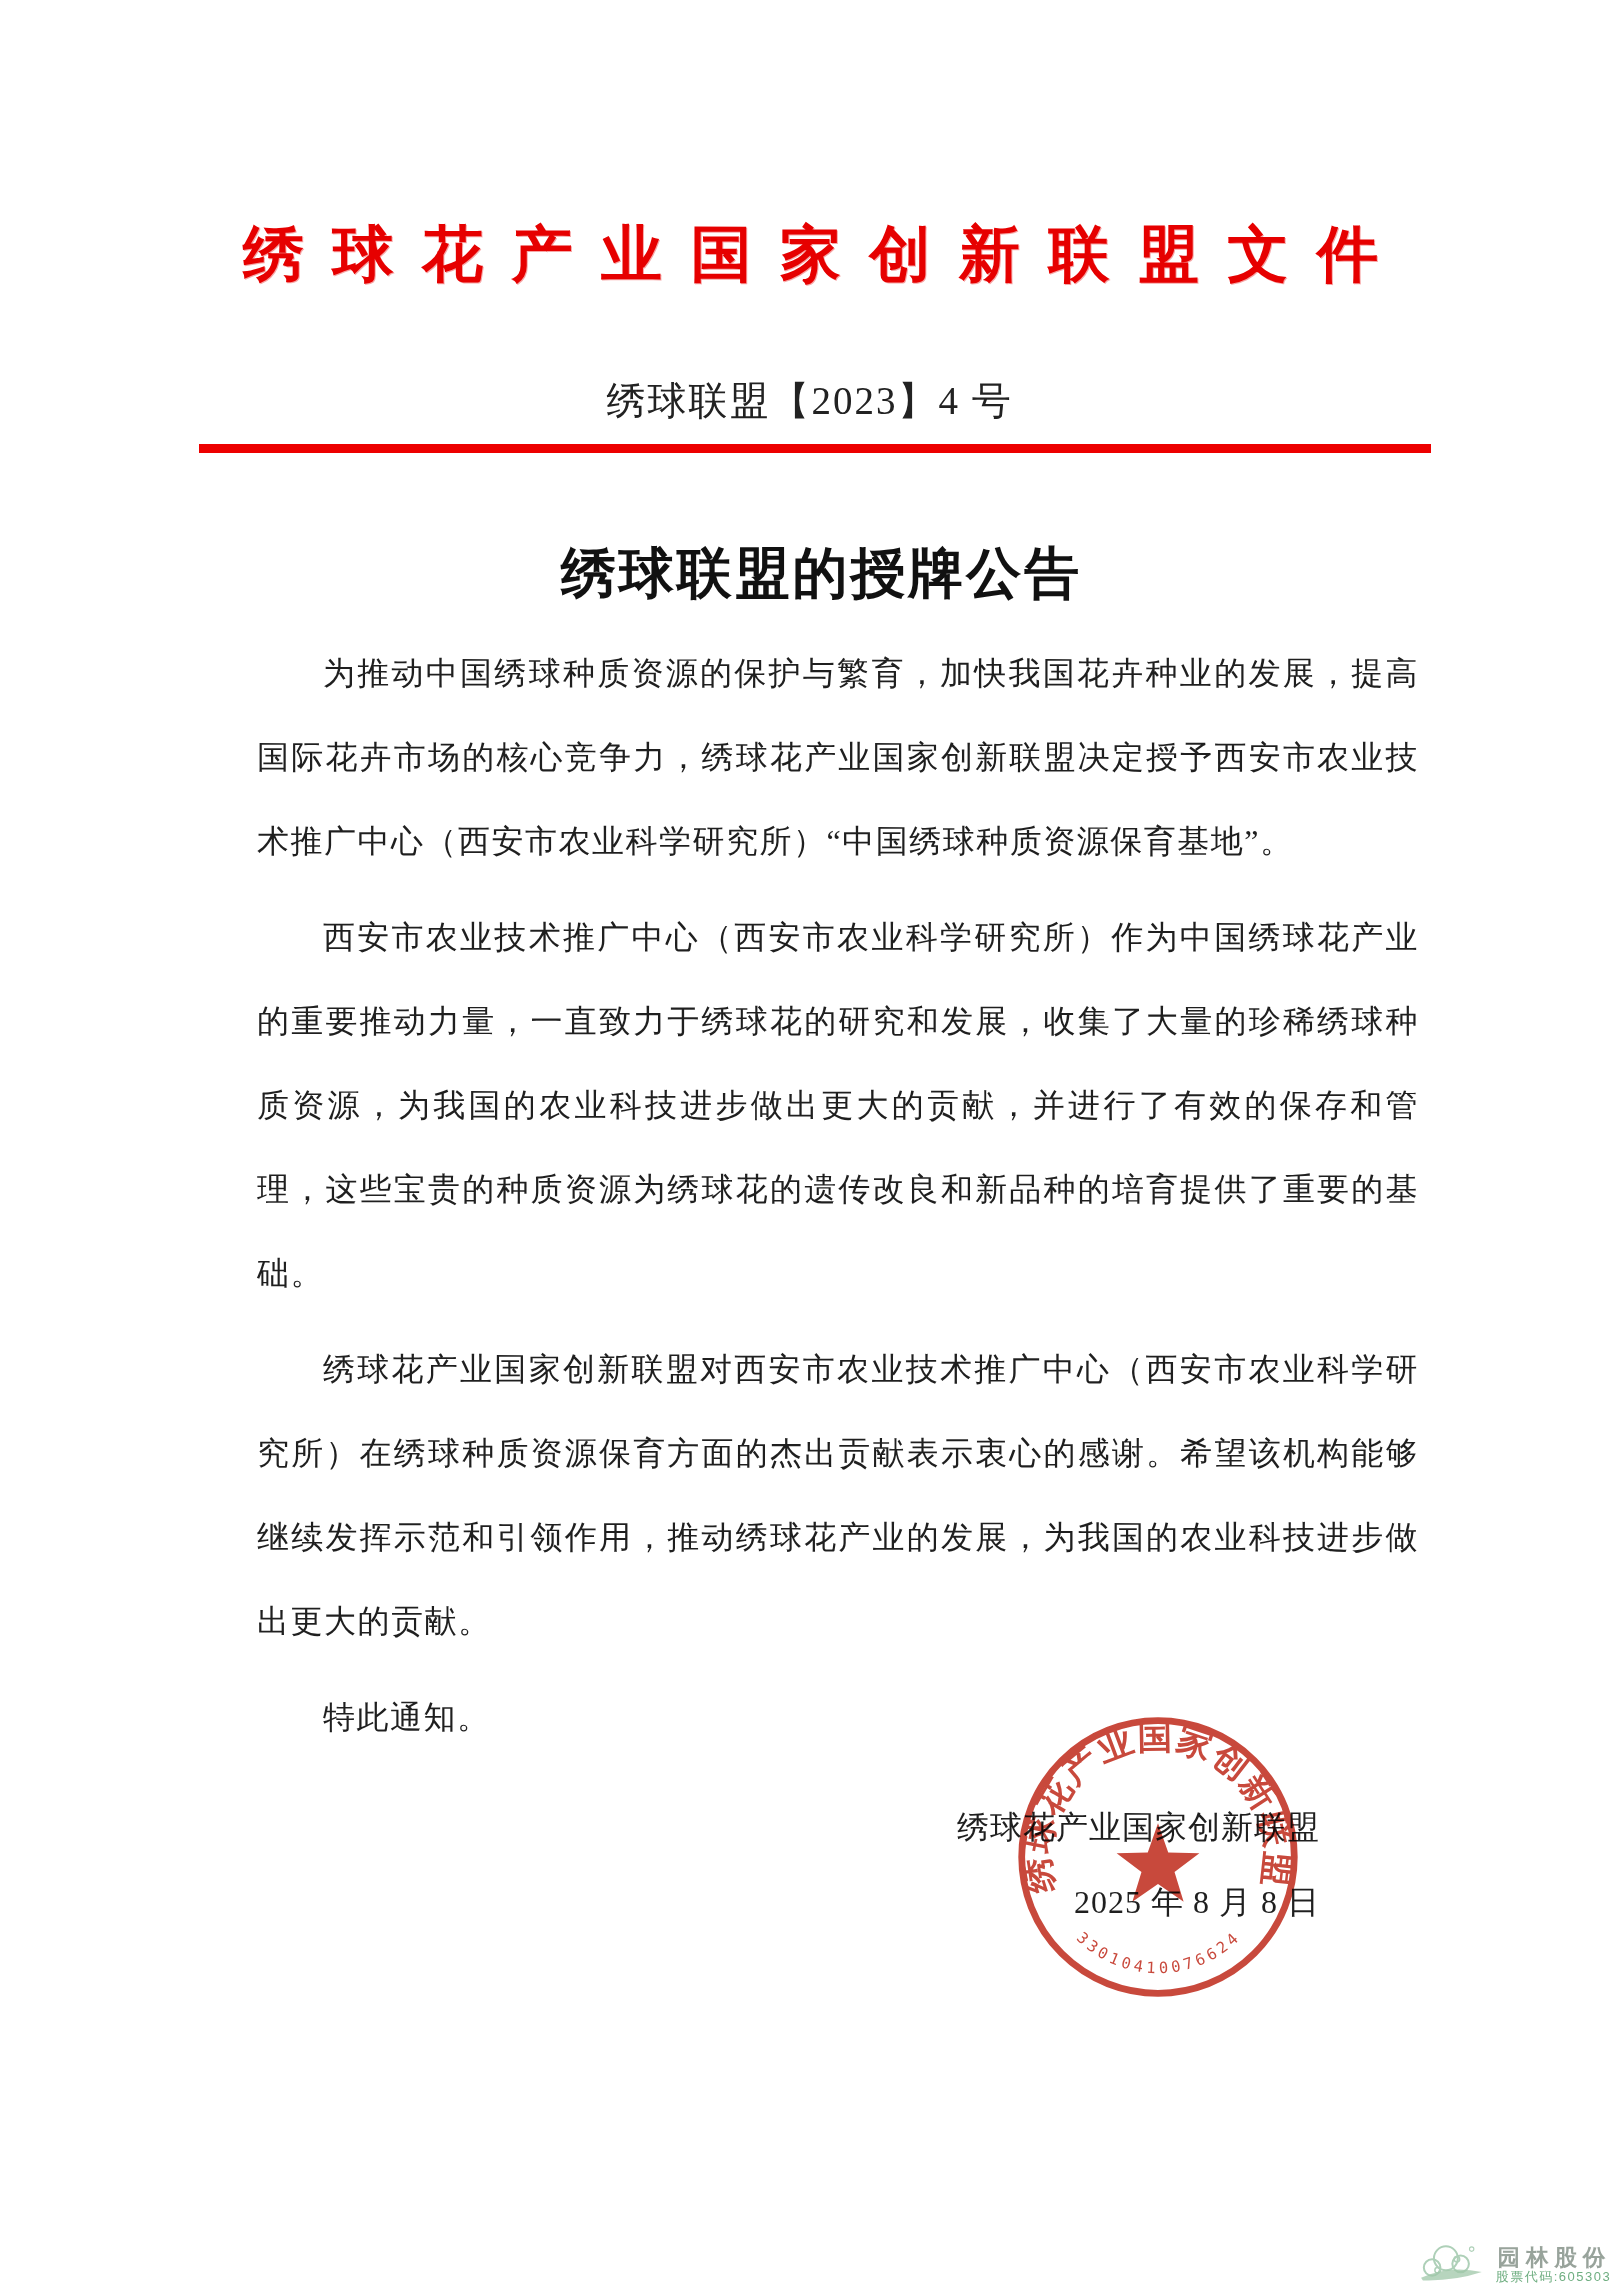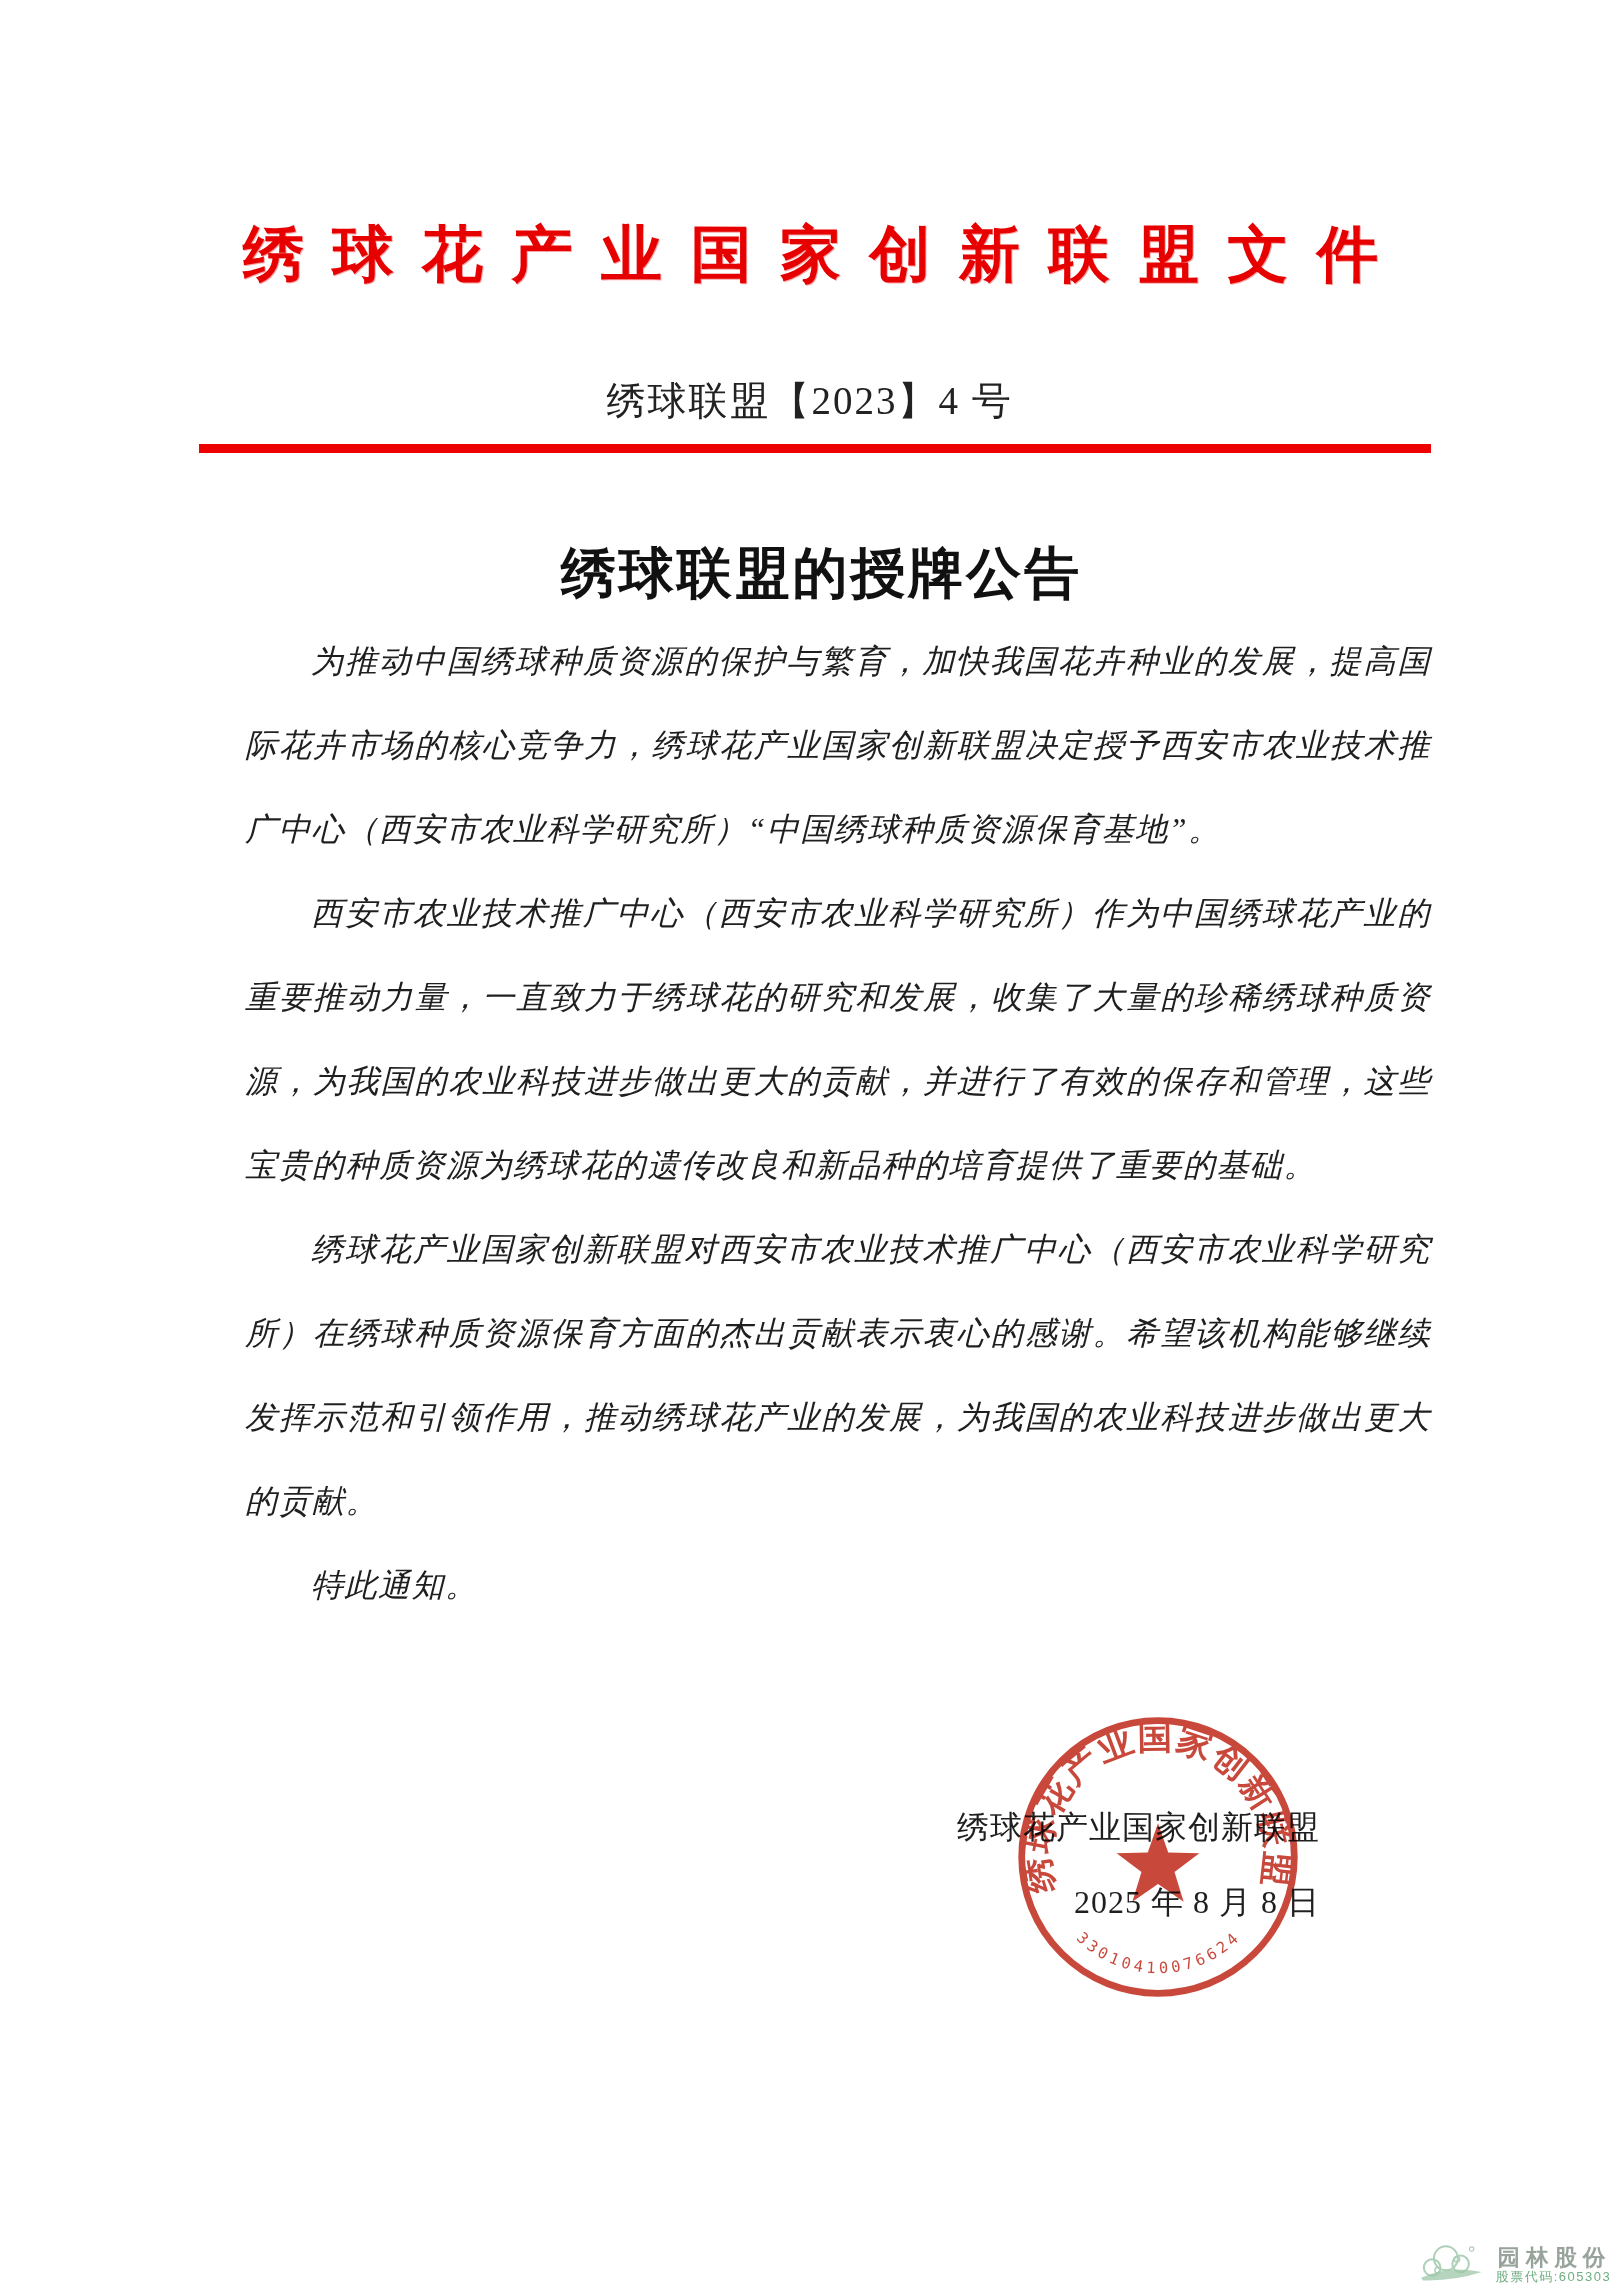--- a/index.html
+++ b/index.html
@@ -71,24 +71,23 @@
     left: 245px;
     top: 619px;
     width: 1186px;
     font-size: 32px;
     line-height: 84px;
     letter-spacing: 1.5px;
     text-align: justify;
     color: #1f1f1f;
   }
   .body-text p {
-    margin: 0;
+    margin: 12px;
     padding: 0;
     text-indent: 66px;
-    font-style: italic;
   }
 
   
   .signoff {
     position: absolute;
     right: 299px;
     top: 1790px;
     text-align: right;
     font-size: 32px;
     line-height: 75px;

